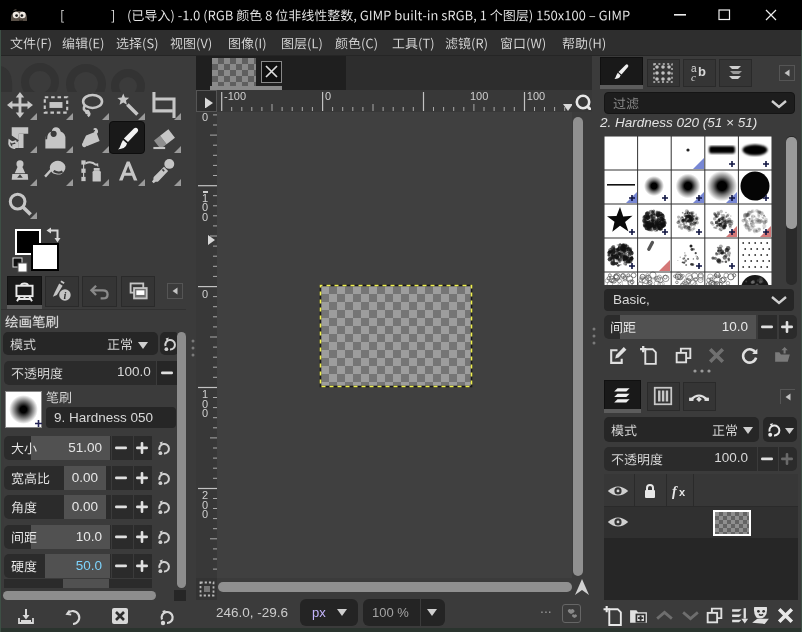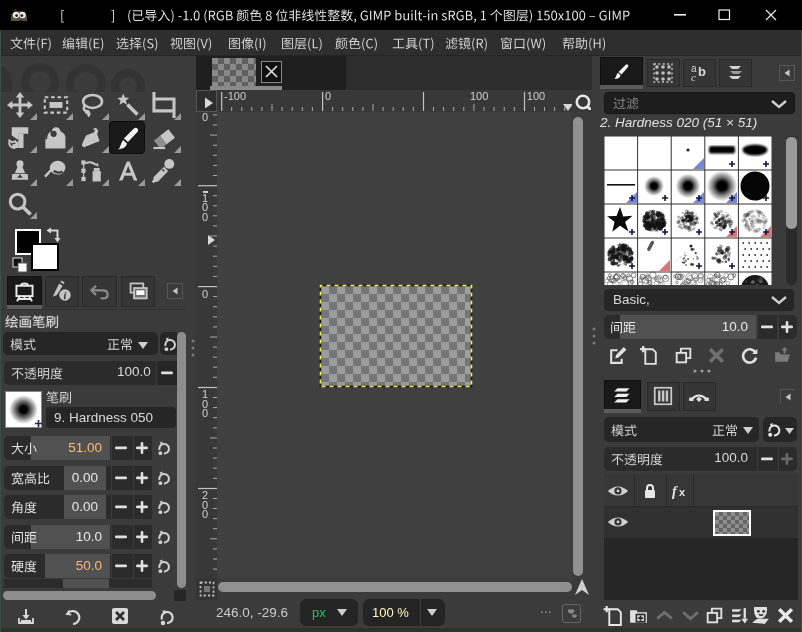--- a/index.html
+++ b/index.html
@@ -483,21 +483,21 @@
 <div style="position:absolute;left:46px;top:407px;width:130px;height:21px;background:#262626;border-radius:4px"></div>
 <div style="position:absolute;left:54px;top:410px;font-size:13.5px;color:#d8d8d8;font-weight:400;white-space:pre;">9. Hardness 050</div>
 <div style="position:absolute;left:4px;top:436px;width:148px;height:24px;background:#2b2b2b;border-radius:5px 0 0 5px"></div>
 <div style="position:absolute;left:31px;top:436px;width:79px;height:24px;background:#515151"></div>
 <svg style="position:absolute;left:11.0px;top:438.7px;" width="26.0" height="19.5">
     <g fill="#e8e8e8" transform="translate(0,14.30) scale(0.013000,-0.013000)">
       <use href="#u5927" x="0"></use>
       <use href="#u5C0F" x="1000"></use>
     </g>
   </svg>
-<div style="position:absolute;left:0px;top:440px;font-size:13.5px;color:#fdba74;font-weight:400;white-space:pre;left:102px;transform:translateX(-100%)">51.00</div>
+<div style="position:absolute;left:0px;top:440px;font-size:13.5px;color:#e5e5e5;font-weight:400;white-space:pre;left:102px;transform:translateX(-100%)">51.00</div>
 <div style="position:absolute;left:111px;top:436px;width:21px;height:24px;background:#2b2b2b;border-left:1px solid #3b3b3b"></div>
 <svg style="position:absolute;left:113px;top:440px;" width="16" height="16" viewBox="0 0 16 16">
     <rect x="2" y="6.6" width="12" height="2.6" rx="1.2" fill="#e0e0e0"></rect>
   </svg>
 <div style="position:absolute;left:133px;top:436px;width:19px;height:24px;background:#2b2b2b;border-left:1px solid #3b3b3b;border-radius:0 5px 5px 0"></div>
 <svg style="position:absolute;left:134px;top:440px;" width="16" height="16" viewBox="0 0 16 16">
     <rect x="2" y="6.6" width="12" height="2.6" rx="1.2" fill="#e0e0e0"></rect>
     <rect x="6.7" y="1.9" width="2.6" height="12" rx="1.2" fill="#e0e0e0"></rect>
   </svg>
 <svg style="position:absolute;left:155px;top:439px;" width="17" height="17" viewBox="0 0 17 17">
@@ -576,21 +576,21 @@
     <circle cx="5.4" cy="14.2" r="1.9" fill="#d0d0d0"></circle>
   </svg>
 <div style="position:absolute;left:4px;top:554px;width:148px;height:24px;background:#2b2b2b;border-radius:5px 0 0 5px"></div>
 <div style="position:absolute;left:45px;top:554px;width:65px;height:24px;background:#515151"></div>
 <svg style="position:absolute;left:11.0px;top:556.7px;" width="26.0" height="19.5">
     <g fill="#e8e8e8" transform="translate(0,14.30) scale(0.013000,-0.013000)">
       <use href="#u786C" x="0"></use>
       <use href="#u5EA6" x="1000"></use>
     </g>
   </svg>
-<div style="position:absolute;left:0px;top:558px;font-size:13.5px;color:#fdba74;font-weight:400;white-space:pre;left:102px;transform:translateX(-100%)">50.0</div>
+<div style="position:absolute;left:0px;top:558px;font-size:13.5px;color:#7dd3fc;font-weight:400;white-space:pre;left:102px;transform:translateX(-100%)">50.0</div>
 <div style="position:absolute;left:111px;top:554px;width:21px;height:24px;background:#2b2b2b;border-left:1px solid #3b3b3b"></div>
 <svg style="position:absolute;left:113px;top:558px;" width="16" height="16" viewBox="0 0 16 16">
     <rect x="2" y="6.6" width="12" height="2.6" rx="1.2" fill="#e0e0e0"></rect>
   </svg>
 <div style="position:absolute;left:133px;top:554px;width:19px;height:24px;background:#2b2b2b;border-left:1px solid #3b3b3b;border-radius:0 5px 5px 0"></div>
 <svg style="position:absolute;left:134px;top:558px;" width="16" height="16" viewBox="0 0 16 16">
     <rect x="2" y="6.6" width="12" height="2.6" rx="1.2" fill="#e0e0e0"></rect>
     <rect x="6.7" y="1.9" width="2.6" height="12" rx="1.2" fill="#e0e0e0"></rect>
   </svg>
 <svg style="position:absolute;left:155px;top:557px;" width="17" height="17" viewBox="0 0 17 17">
@@ -777,26 +777,26 @@
 <svg style="position:absolute;left:198px;top:580px;" width="18" height="18" viewBox="0 0 18 18">
     <rect x="2.5" y="2.5" width="13" height="13" fill="none" stroke="#b8b8b8" stroke-width="1.8" stroke-dasharray="2.2 2"></rect>
     <rect x="6" y="6" width="6" height="6" fill="#b8b8b8" opacity="0.5"></rect>
   </svg>
 <div style="position:absolute;left:218px;top:582px;width:354px;height:10px;background:#909090;border-radius:6px"></div>
 <svg style="position:absolute;left:572px;top:577px;" width="20" height="22" viewBox="0 0 20 22">
     <path d="M10 2L17 18l-7-5-7 5z" fill="#d0d0d0"></path>
   </svg>
 <div style="position:absolute;left:216px;top:605px;font-size:13.5px;color:#cccccc;font-weight:400;white-space:pre;">246.0, -29.6</div>
 <div style="position:absolute;left:300px;top:599px;width:58px;height:27px;background:#242424;border-radius:6px"></div>
-<div style="position:absolute;left:312px;top:605px;font-size:13px;color:#22c55e;font-weight:400;white-space:pre;">px</div>
+<div style="position:absolute;left:312px;top:605px;font-size:13px;color:#c4b5fd;font-weight:400;white-space:pre;">px</div>
 <svg style="position:absolute;left:337px;top:609px;" width="10" height="7" viewBox="0 0 10 7">
     <path d="M0 0h10L5 7z" fill="#cfcfcf"></path>
   </svg>
 <div style="position:absolute;left:363px;top:599px;width:82px;height:27px;background:#242424;border-radius:6px"></div>
-<div style="position:absolute;left:372px;top:605px;font-size:13px;color:#fef9c3;font-weight:400;white-space:pre;">100 %</div>
+<div style="position:absolute;left:372px;top:605px;font-size:13px;color:#a3a3a3;font-weight:400;white-space:pre;">100 %</div>
 <div style="position:absolute;left:420px;top:599px;width:1px;height:27px;background:#3b3b3b"></div>
 <svg style="position:absolute;left:427px;top:609px;" width="10" height="7" viewBox="0 0 10 7">
     <path d="M0 0h10L5 7z" fill="#cfcfcf"></path>
   </svg>
 <div style="position:absolute;left:540px;top:600px;font-size:14px;color:#999;font-weight:400;white-space:pre;">...</div>
 <div style="position:absolute;left:562px;top:604px;width:19px;height:19px;border:1px solid #666;border-radius:3px"><svg width="17" height="17">
       <path d="M5 5q2-2 3 0q1-2 3 0t-3 4q-4-2-3-4z" fill="#888"></path>
       <path d="M9 10q1.5-1.5 2.3 0q.8-1.5 2.3 0t-2.3 3q-3-1.5-2.3-3z" fill="#888"></path>
     </svg></div>
 <div style="position:absolute;left:596px;top:56px;width:206px;height:576px;background:#3b3b3b"></div>

